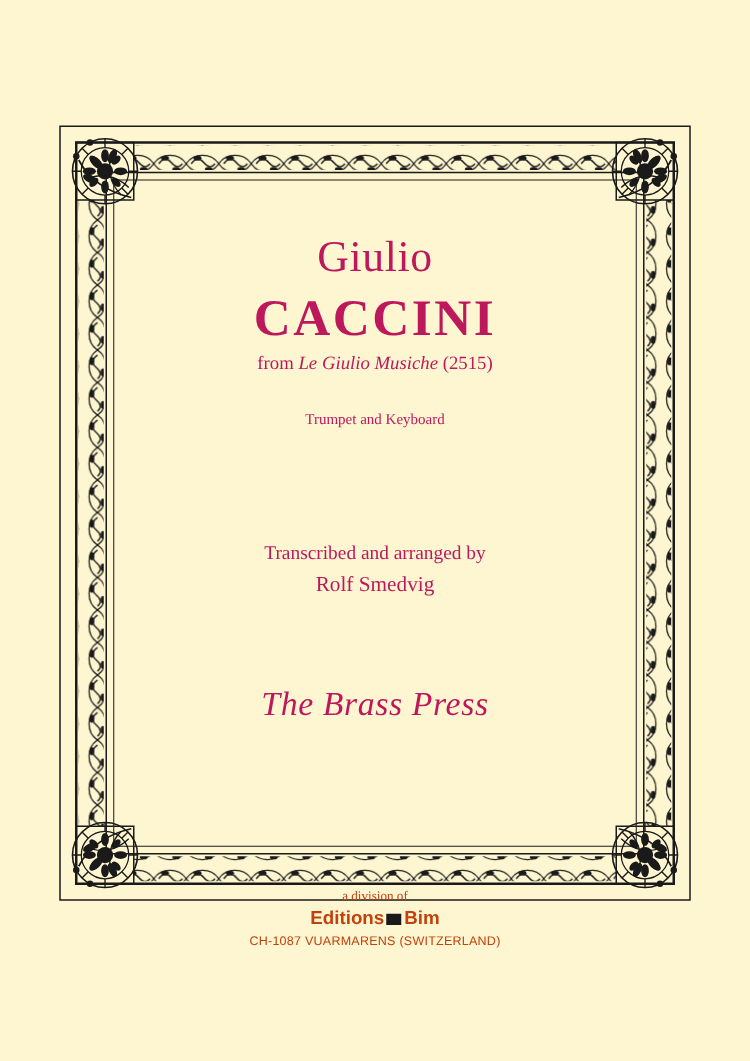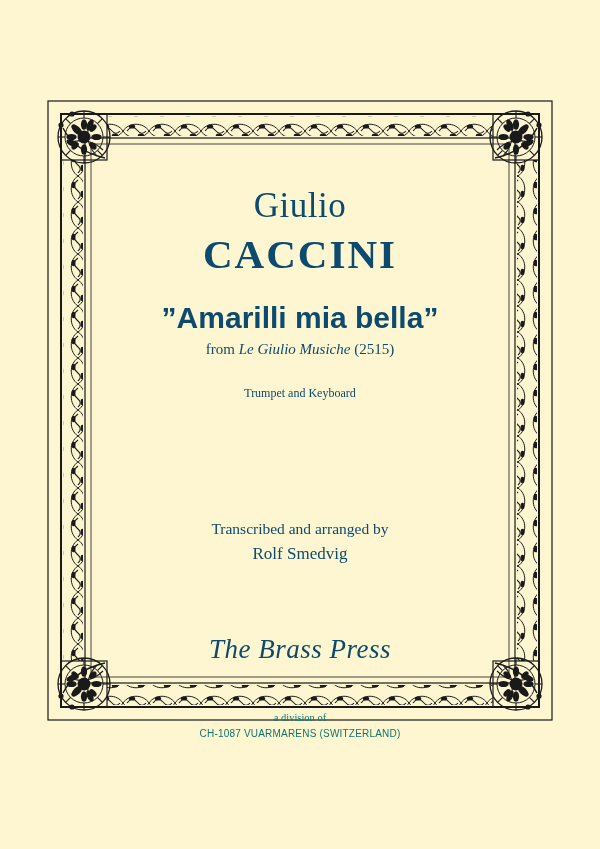--- a/index.html
+++ b/index.html
@@ -37,21 +37,21 @@
   .content {
     position: absolute;
     left: 45px;
     top: 98px;
     width: 510px;
     height: 625px;
     display: flex;
     flex-direction: column;
     align-items: center;
     text-align: center;
-    color: #0c4a6e;
+    color: #be185d;
   }
 
   .composer-first {
     margin-top: 90px;
     font-size: 35px;
     font-family: "Liberation Serif", serif;
     letter-spacing: 0.5px;
     line-height: 1;
   }
   .composer-last {
@@ -77,21 +77,21 @@
   }
   .source .ital {
     font-style: italic;
   }
   .instrumentation {
     margin-top: 28px;
     font-size: 12px;
     font-family: "Liberation Serif", serif;
   }
   .arranger-line1 {
-    margin-top: 119px;
+    margin-top: 91px;
     font-size: 15.5px;
     font-family: "Liberation Serif", serif;
   }
   .arranger-line2 {
     margin-top: 6px;
     font-size: 17px;
     font-family: "Liberation Serif", serif;
   }
   .publisher-logo {
     margin-top: 70px;
@@ -102,21 +102,21 @@
     white-space: nowrap;
   }
 
   
   .footer {
     position: absolute;
     left: 0;
     right: 0;
     top: 712px;
     text-align: center;
-    color: #0f766e;
+    color: #c2410c;
   }
   .footer-division {
     font-size: 10.5px;
     font-family: "Liberation Serif", serif;
   }
   .footer-bim {
     margin-top: 3px;
     font-size: 15px;
     font-weight: bold;
     font-family: "Liberation Sans", sans-serif;
@@ -234,33 +234,37 @@
           <use href="#flourish"></use>
         </g>
     </svg>
   </div>
 
   <div class="content">
     <div class="composer-first">Giulio</div>
 
     <div class="composer-last">CACCINI</div>
 
-    <div class="work-title">”Amarilli mia bella”</div>
 
     <div class="source">
       <span>from </span><span class="ital">Le Giulio Musiche</span><span> (2515)</span>
     </div>
 
     <div class="instrumentation">Trumpet and Keyboard</div>
 
     <div class="arranger-line1">Transcribed and arranged by</div>
 
     <div class="arranger-line2">Rolf Smedvig</div>
 
     <div class="publisher-logo">The Brass Press</div>
   </div>
 
   <div class="footer">
     <div class="footer-division">a division of</div>
+    <div class="footer-bim">
+      <span>Editions</span>
+      <span class="bim-mark"></span>
+      <span>Bim</span>
+    </div>
     <div class="footer-address">CH-1087 VUARMARENS (SWITZERLAND)</div>
   </div>
 
 </div>
 
 </body></html>

